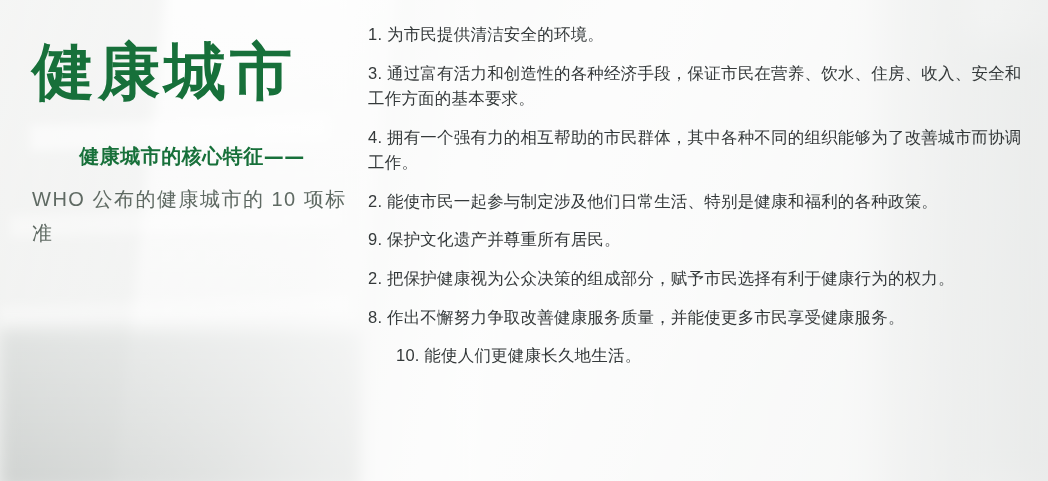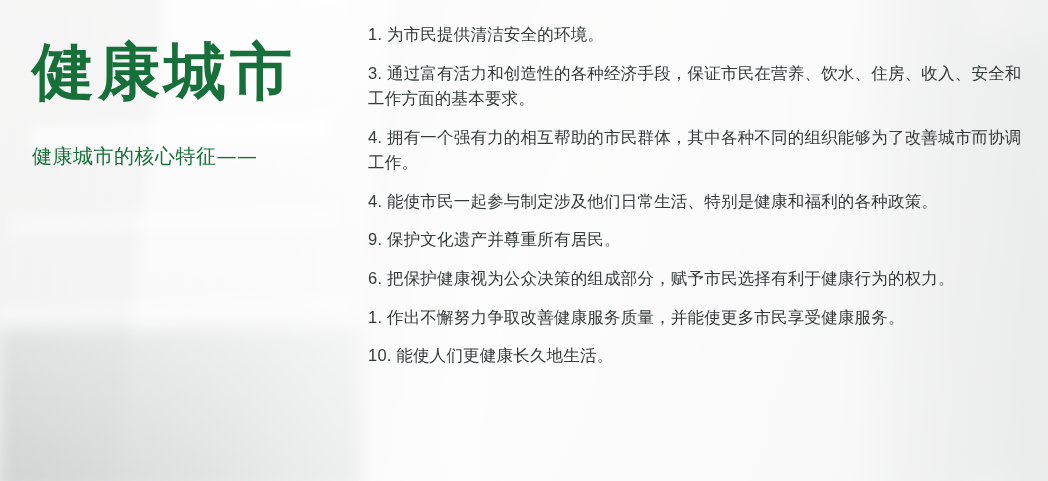--- a/index.html
+++ b/index.html
@@ -76,25 +76,26 @@
     font-weight: 700;
     font-size: 62px;
     line-height: 1.15;
     letter-spacing: 4px;
     color: #17703a;
     white-space: nowrap;
   }
   .sub-main {
     margin-top: 36px;
     font-family: "DejaVu Sans", "Liberation Sans", sans-serif;
-    font-weight: 400;
+    font-weight: 700;
     font-size: 20px;
     letter-spacing: 0.5px;
     color: #17703a;
     white-space: nowrap;
+    text-align: center;
   }
   .sub-second {
     margin-top: 12px;
     font-size: 20px;
     line-height: 1.7;
     letter-spacing: 1.5px;
     color: #5f6a63;
   }
   
   .right {
@@ -104,21 +105,21 @@
     width: 660px;
   }
   .item {
     font-size: 16.5px;
     line-height: 1.55;
     color: #34393a;
     margin-bottom: 13px;
     letter-spacing: 0.2px;
     white-space: pre-wrap;
   }
-  .item:last-child { margin-bottom: 0; }
+  .item:last-child { margin-bottom: 0; margin-left: 28px; }
 </style>
 </head>
 <body>
 
 <div class="poster">
 
   <div class="bg">
     <div class="bg-bars">
       <div class="bar b1"></div>
       <div class="bar b2"></div>
@@ -126,26 +127,28 @@
       <div class="bar b4"></div>
       <div class="bar b5"></div>
       <div class="bar b6"></div>
     </div>
   </div>
   <div class="bg-veil"></div>
 
   <div class="left">
     <div class="title">健康城市</div>
     <div class="sub-main">健康城市的核心特征——</div>
+    <div class="sub-second">WHO 公布的健康城市的
+10 项标准</div>
   </div>
 
   <div class="right">
     <div class="item">1. 为市民提供清洁安全的环境。</div>
     <div class="item">3. 通过富有活力和创造性的各种经济手段，保证市民在营养、饮水、住房、收入、安全和工作方面的基本要求。</div>
     <div class="item">4. 拥有一个强有力的相互帮助的市民群体，其中各种不同的组织能够为了改善城市而协调工作。</div>
-    <div class="item">4. 能使市民一起参与制定涉及他们日常生活、特别是健康和福利的各种政策。</div>
+    <div class="item">2. 能使市民一起参与制定涉及他们日常生活、特别是健康和福利的各种政策。</div>
     <div class="item">9. 保护文化遗产并尊重所有居民。</div>
-    <div class="item">6. 把保护健康视为公众决策的组成部分，赋予市民选择有利于健康行为的权力。</div>
-    <div class="item">1. 作出不懈努力争取改善健康服务质量，并能使更多市民享受健康服务。</div>
+    <div class="item">2. 把保护健康视为公众决策的组成部分，赋予市民选择有利于健康行为的权力。</div>
+    <div class="item">8. 作出不懈努力争取改善健康服务质量，并能使更多市民享受健康服务。</div>
     <div class="item">10. 能使人们更健康长久地生活。</div>
   </div>
 
 </div>
 
 </body></html>

